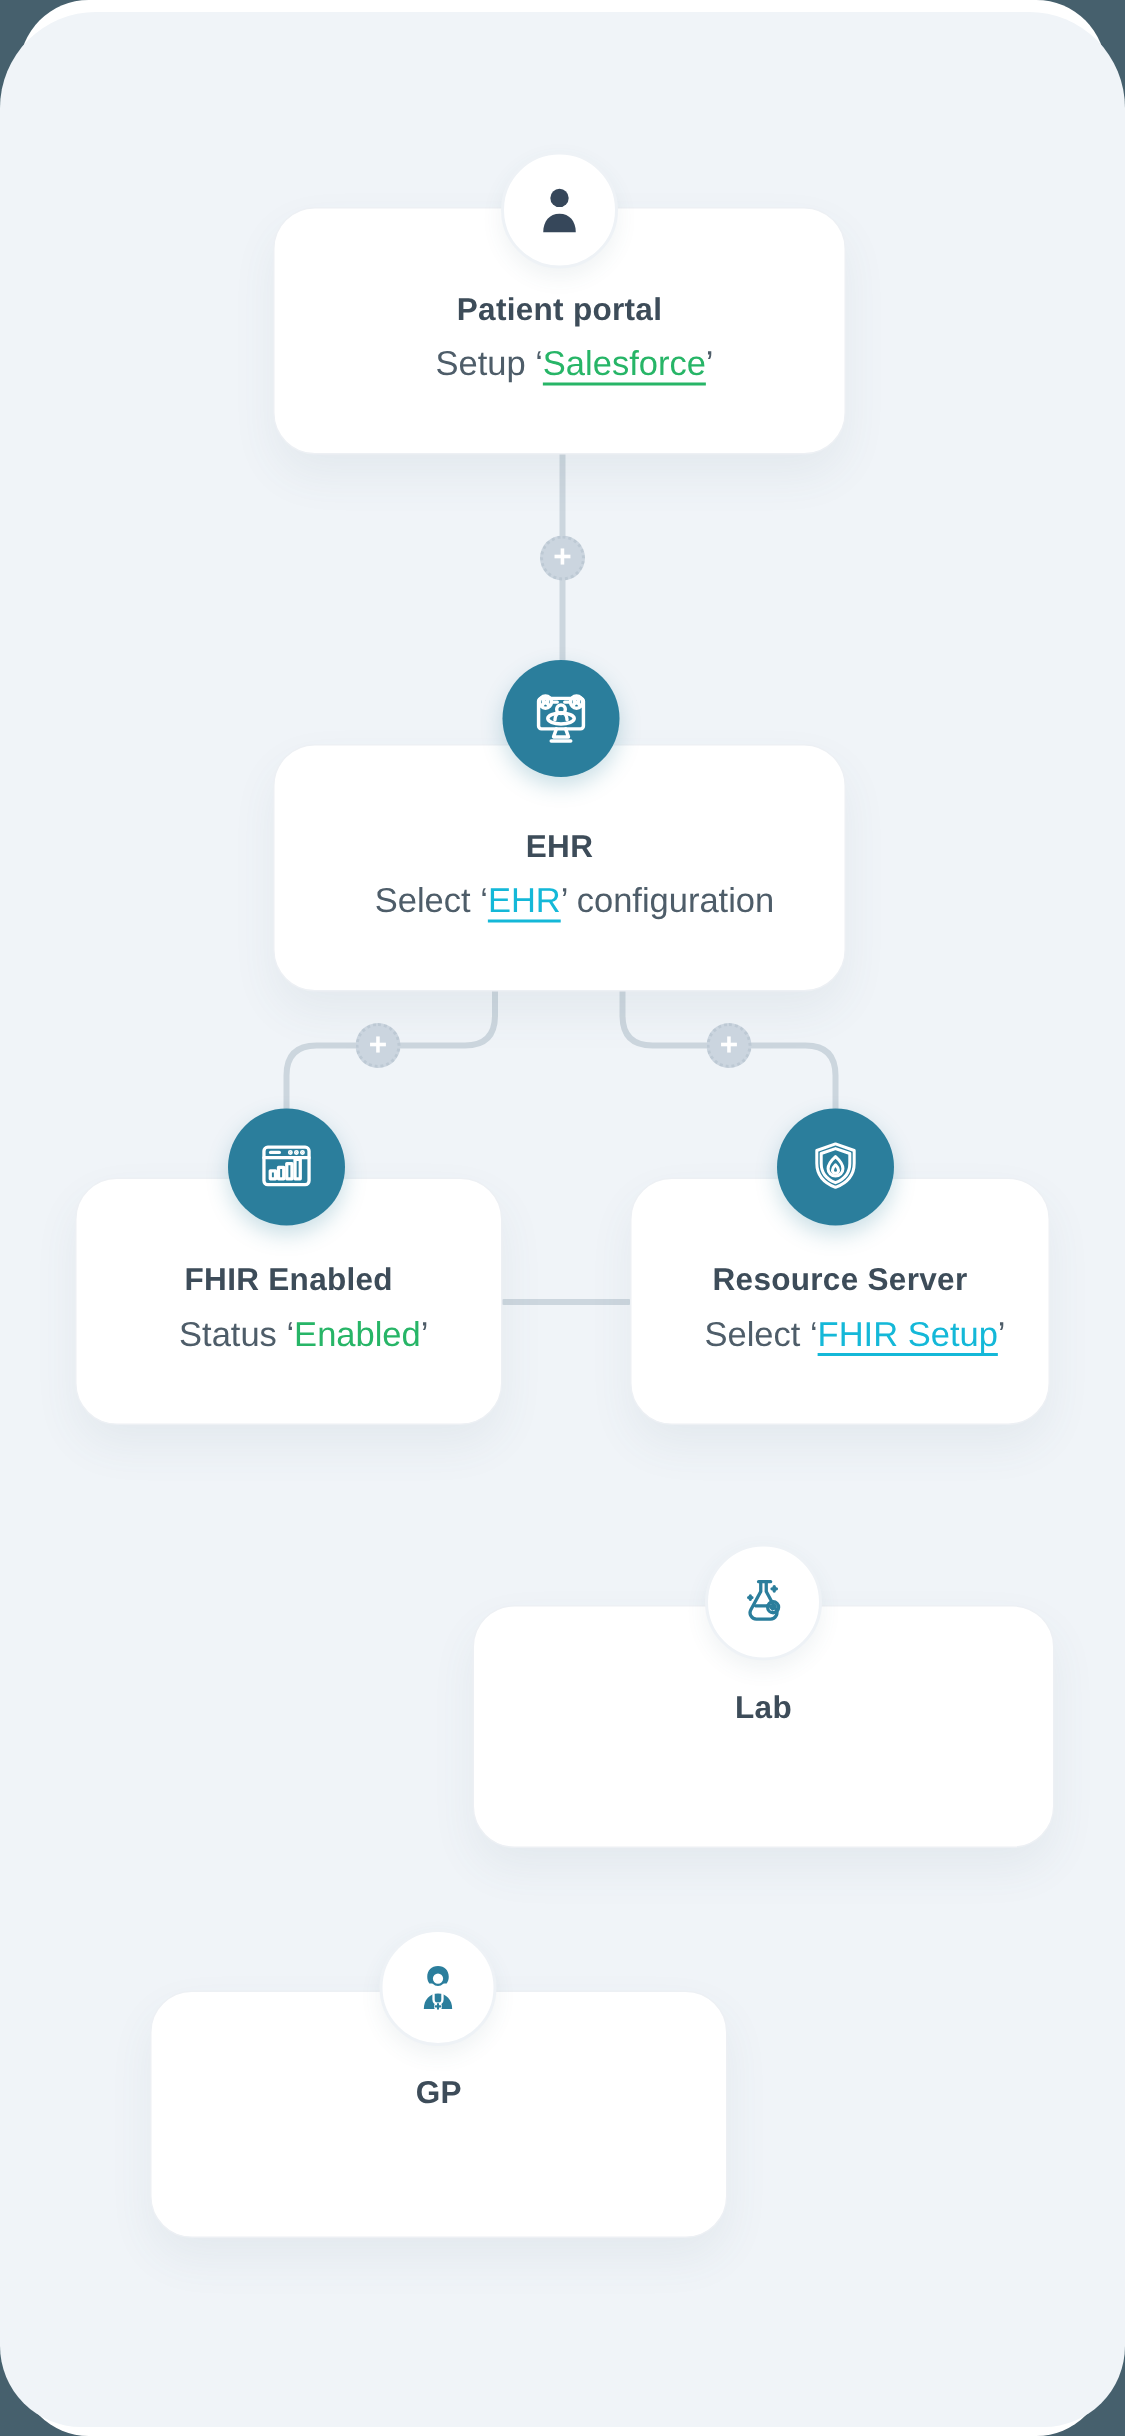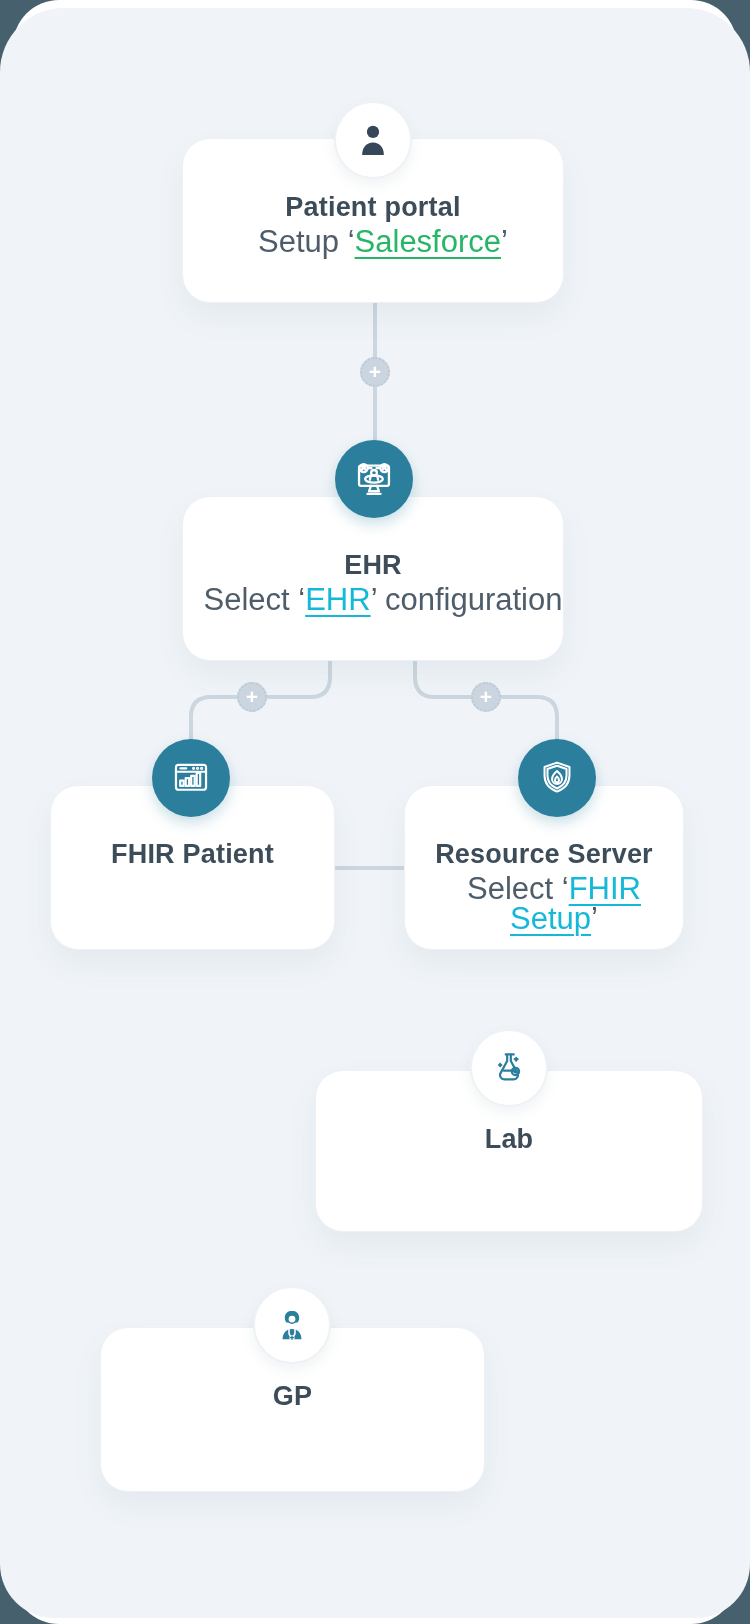--- a/index.html
+++ b/index.html
@@ -36,25 +36,25 @@
     background:#ffffff;
     border:1px solid #edf0f4;
     border-radius:28px;
     box-shadow:0 14px 30px rgba(70,96,109,0.07);
     box-sizing:border-box;
     text-align:center;
     padding-top:54px;
     cursor:pointer;
   }
   .node-title{
-    font-size:27px;font-weight:bold;color:#3d4c59;
+    font-size:21px;font-weight:bold;color:#3d4c59;
     line-height:28px;letter-spacing:.2px;
   }
   .node-sub{
-    font-size:31px;color:#4e5d69;line-height:30px;margin-top:6px;margin-left:20px;
+    font-size:23px;color:#4e5d69;line-height:30px;margin-top:6px;margin-left:20px;
   }
   .link{
     cursor:pointer;
     text-decoration:underline;
     text-underline-offset:5px;
     text-decoration-thickness:2px;
   }
   .link-green{color:#27b567;}
   .link-cyan{color:#14b8d8;}
   .status-green{color:#27b567;}
@@ -134,38 +134,39 @@
   </div>
 
   <div class="plus-btn" style="left:237px;top:682px;">
       <span>+</span>
     </div>
   <div class="plus-btn" style="left:471px;top:682px;">
       <span>+</span>
     </div>
 
   <div class="card" style="left:50px;top:785px;width:285px;height:165px;">
-    <div class="node-title">FHIR Patient</div>
+    <div class="node-title">FHIR Enabled</div>
+    <div class="node-sub"><span>Status ‘</span><span class="status-green">Enabled</span><span>’</span></div>
   </div>
   <div class="icon-badge teal" style="left:152px;top:739px;">
     <svg width="44" height="44" viewBox="0 0 24 24" fill="none" stroke="#ffffff" stroke-width="1.2" stroke-linecap="round" stroke-linejoin="round" aria-hidden="true">
       <rect x="3.8" y="4.8" width="16.4" height="13.6" rx="1.4"></rect>
       <path d="M3.8 8.6h16.4"></path>
       <path d="M6.2 6.7h3.2"></path>
       <circle cx="13.4" cy="6.7" r="0.3" fill="#ffffff"></circle>
       <circle cx="15.6" cy="6.7" r="0.3" fill="#ffffff"></circle>
       <circle cx="17.8" cy="6.7" r="0.3" fill="#ffffff"></circle>
       <rect x="6.1" y="13.4" width="1.9" height="2.9"></rect>
       <rect x="9.1" y="12.1" width="1.9" height="4.2"></rect>
       <rect x="12.1" y="10.8" width="1.9" height="5.5"></rect>
       <rect x="15.1" y="9.2" width="1.9" height="7.1"></rect>
     </svg>
   </div>
 
-  <div class="card" style="left:404px;top:785px;width:280px;height:165px;">
+  <div class="card" style="left:420px;top:785px;width:280px;height:165px;">
     <div class="node-title">Resource Server</div>
     <div class="node-sub"><span>Select ‘</span><a class="link link-cyan">FHIR Setup</a><span>’</span></div>
   </div>
   <div class="icon-badge teal" style="left:518px;top:739px;">
     <svg width="44" height="44" viewBox="0 0 24 24" fill="none" stroke="#ffffff" stroke-width="1.1" stroke-linecap="round" stroke-linejoin="round" aria-hidden="true">
       <path d="M12 3.6l6.8 2.4v4.6c0 4.4-2.9 7.3-6.8 8.8-3.9-1.5-6.8-4.4-6.8-8.8V6z"></path>
       <path d="M12 5.3l5.2 1.8v3.6c0 3.5-2.2 5.8-5.2 7-3-1.2-5.2-3.5-5.2-7V7.1z"></path>
       <path d="M12 8.2c1.7 1.5 2.7 2.9 2.7 4.4a2.7 2.7 0 1 1-5.4 0c0-1.5 1-2.9 2.7-4.4z"></path>
       <path d="M12 11.2c0.7 0.7 1.1 1.3 1.1 2a1.1 1.1 0 1 1-2.2 0c0-0.7 0.4-1.3 1.1-2z"></path>
     </svg>

